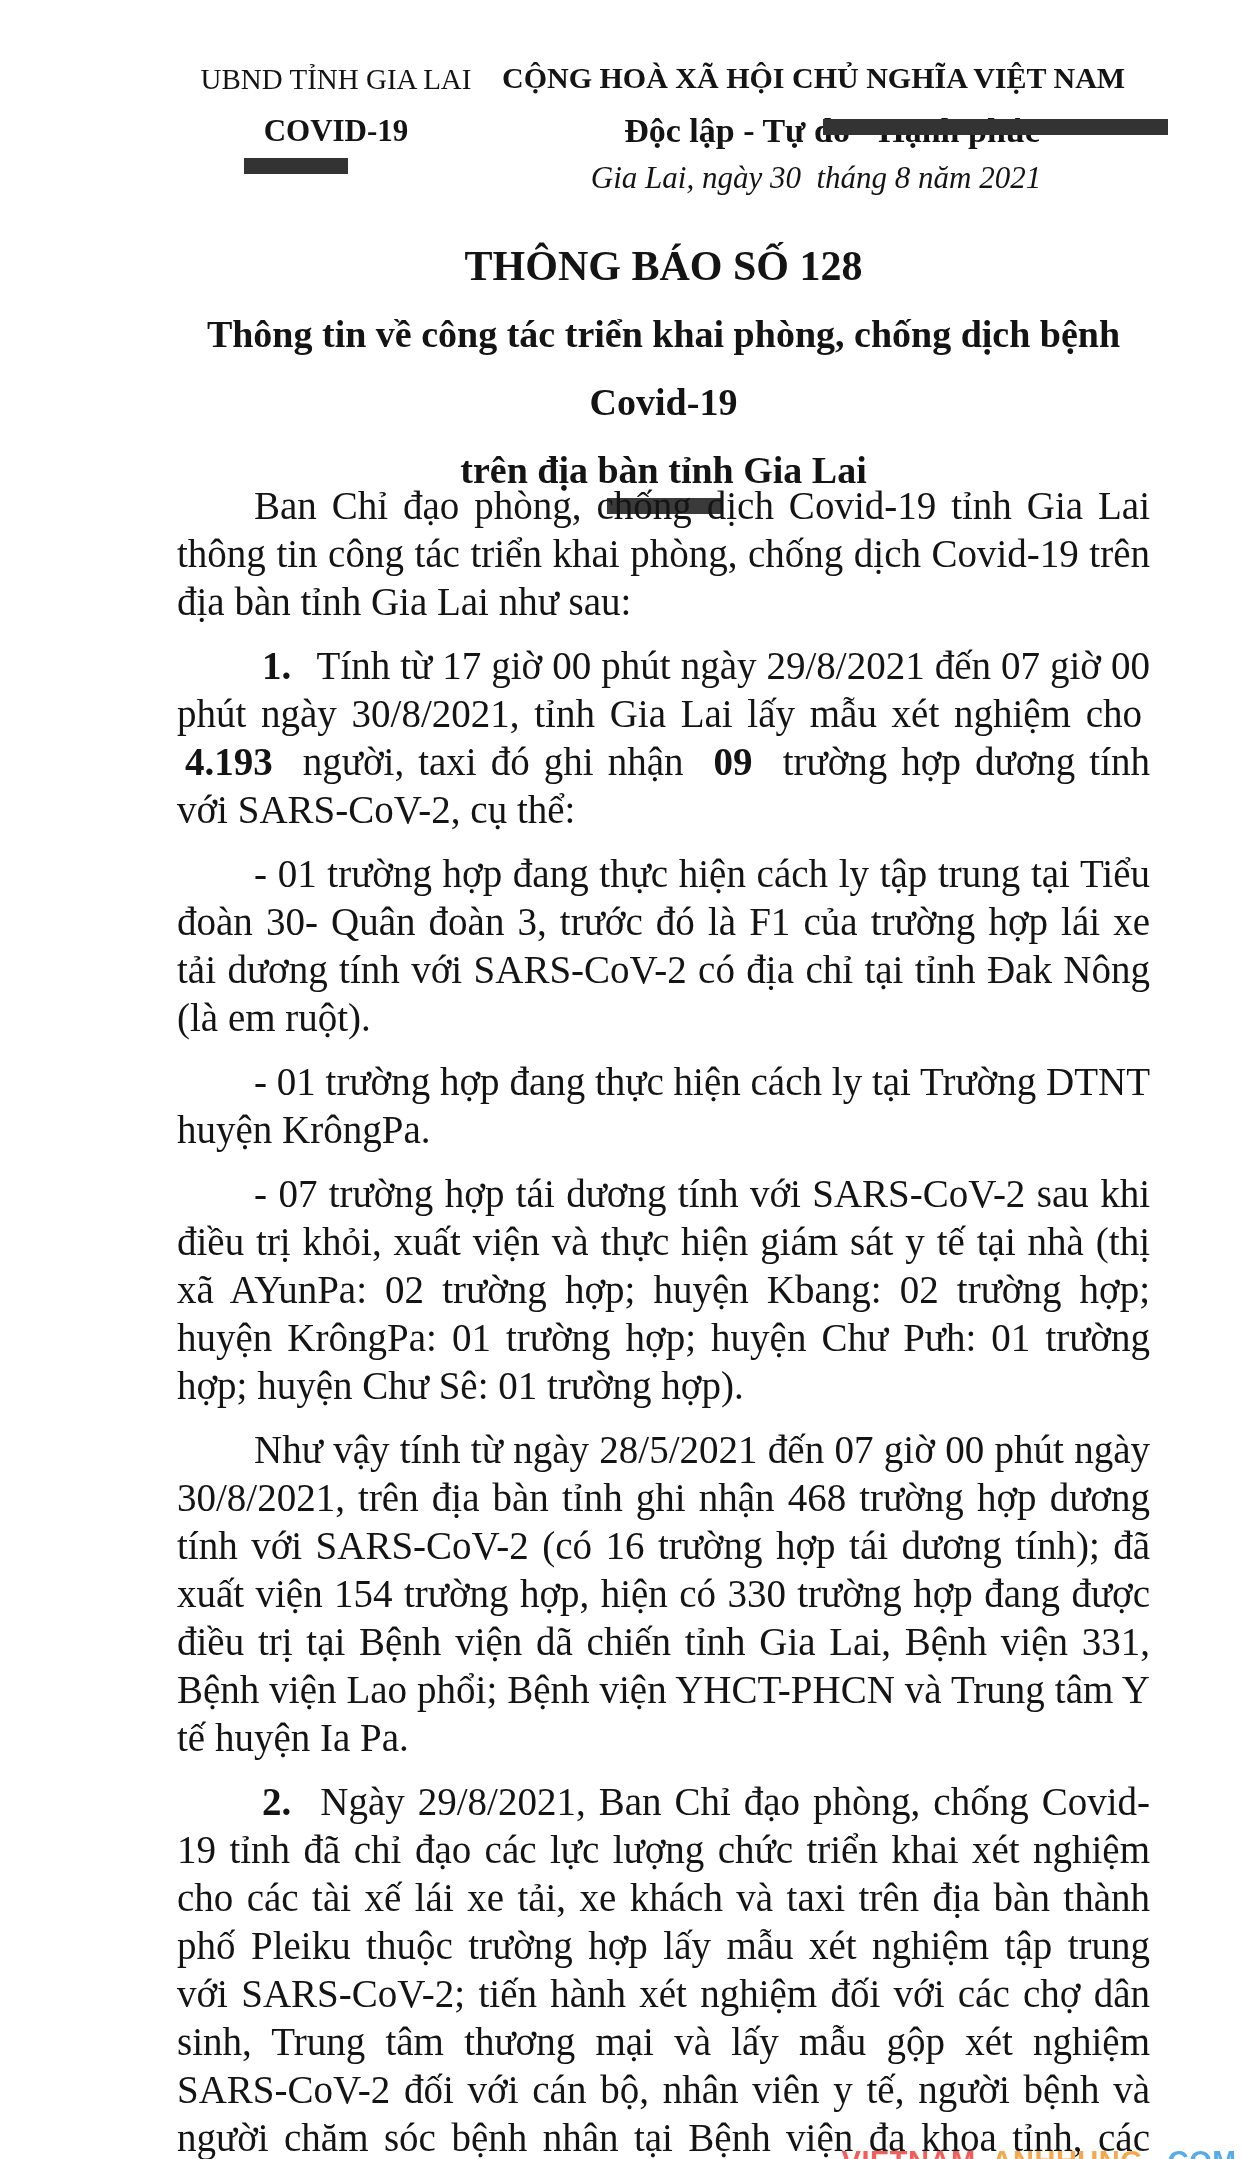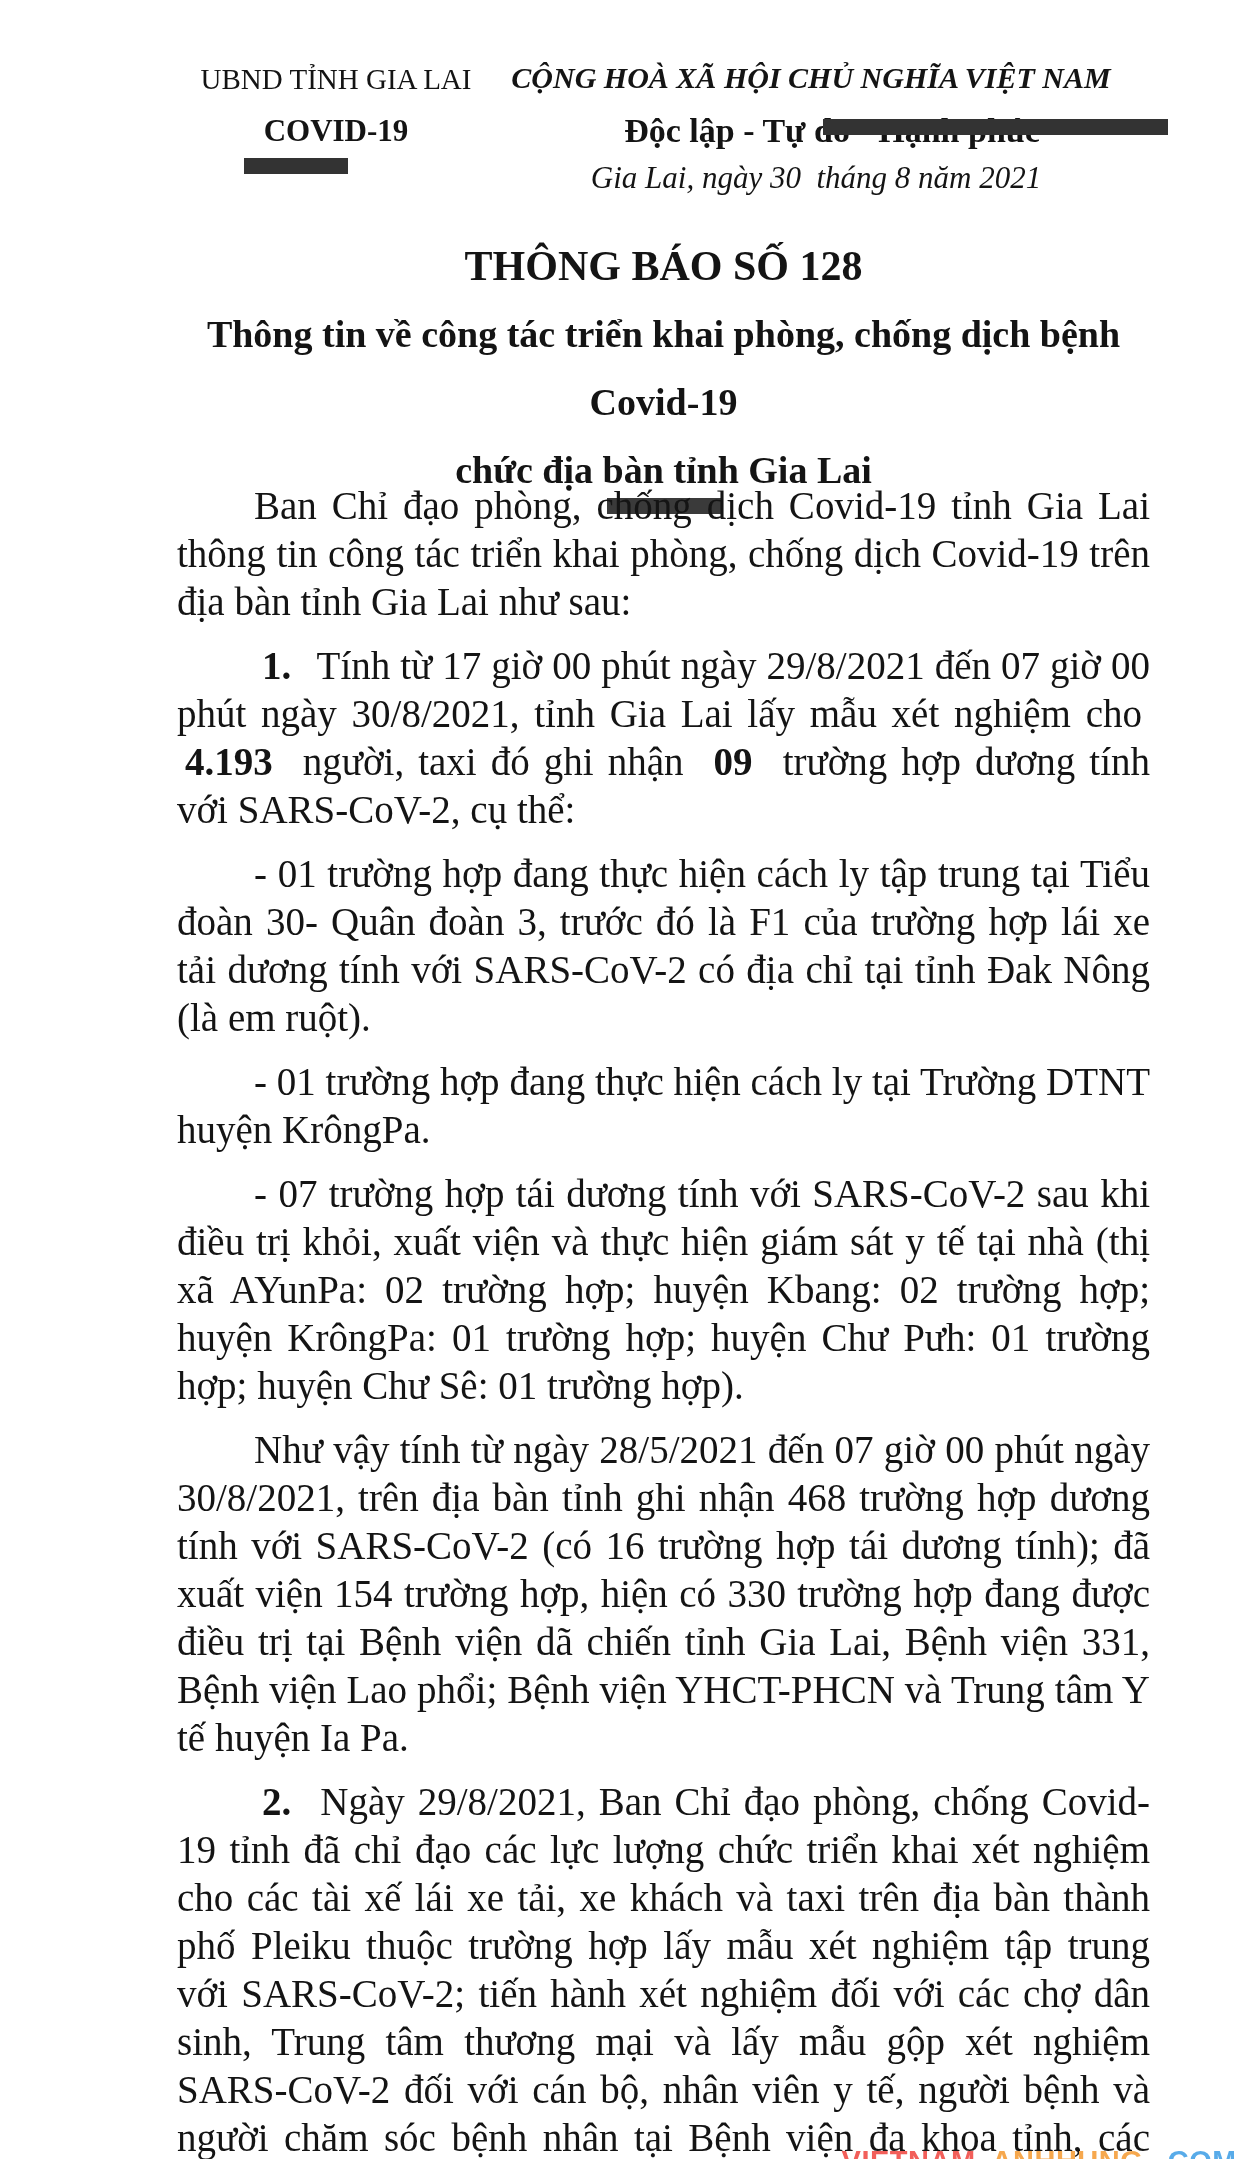--- a/index.html
+++ b/index.html
@@ -17,21 +17,21 @@
     position:absolute; top:30px; left:90px; width:460px;
     text-align:center; white-space:nowrap;
   }
   .org-line1 { font-size:29px; font-weight:normal; line-height:35px; }
   .org-line2, .org-line3 { font-size:31px; font-weight:bold; line-height:35px; }
 
   .motto-block {
     position:absolute; top:28px; left:470px; width:650px;
     text-align:center; white-space:nowrap;
   }
-  .motto-line1 { font-size:30px; font-weight:bold; line-height:36px;font-style:italic; }
+  .motto-line1 { font-size:30px; font-weight:bold; line-height:36px; }
   .motto-line2 { font-size:34px; font-weight:bold; line-height:38px; padding-left:50px; }
 
   .rule { position:absolute; background:#333333; height:3px; }
   .rule-org   { left:228px; top:142px; width:104px; }
   .rule-motto { left:807px; top:103px; width:345px; }
 
   .dateline {
     position:absolute; top:136px; left:450px; width:700px;
     text-align:center; font-style:italic; font-size:31px; white-space:pre;
   }
@@ -78,21 +78,21 @@
     <div class="motto-line2">Độc lập - Tự do - Hạnh phúc</div>
   </div>
   <div class="rule rule-motto"></div>
 
   <div class="dateline">Gia Lai, ngày 30  tháng 8 năm 2021</div>
 
   <div class="title-block">
     <div class="title-main">THÔNG BÁO SỐ 128</div>
     <div class="title-sub">Thông tin về công tác triển khai phòng, chống dịch bệnh</div>
     <div class="title-sub">Covid-19</div>
-    <div class="title-sub">chức địa bàn tỉnh Gia Lai</div>
+    <div class="title-sub">trên địa bàn tỉnh Gia Lai</div>
     <div class="rule-title"></div>
   </div>
 
   <div class="body-text">
     <p>Ban Chỉ đạo phòng, chống dịch Covid-19 tỉnh Gia Lai thông tin công tác triển khai phòng, chống dịch Covid-19 trên địa bàn tỉnh Gia Lai như sau:</p>
     <p><span class="b">1.</span><span> Tính từ 17 giờ 00 phút ngày 29/8/2021 đến 07 giờ 00 phút ngày 30/8/2021, tỉnh Gia Lai lấy mẫu xét nghiệm cho </span><span class="b">4.193</span><span> người, taxi đó ghi nhận </span><span class="b">09</span><span> trường hợp dương tính với SARS-CoV-2, cụ thể:</span></p>
     <p>- 01 trường hợp đang thực hiện cách ly tập trung tại Tiểu đoàn 30- Quân đoàn 3, trước đó là F1 của trường hợp lái xe tải dương tính với SARS-CoV-2 có địa chỉ tại tỉnh Đak Nông (là em ruột).</p>
     <p>- 01 trường hợp đang thực hiện cách ly tại Trường DTNT huyện KrôngPa.</p>
     <p>- 07 trường hợp tái dương tính với SARS-CoV-2 sau khi điều trị khỏi, xuất viện và thực hiện giám sát y tế tại nhà (thị xã AYunPa: 02 trường hợp; huyện Kbang: 02 trường hợp; huyện KrôngPa: 01 trường hợp; huyện Chư Pưh: 01 trường hợp; huyện Chư Sê: 01 trường hợp).</p>
     <p>Như vậy tính từ ngày 28/5/2021 đến 07 giờ 00 phút ngày 30/8/2021, trên địa bàn tỉnh ghi nhận 468 trường hợp dương tính với SARS-CoV-2 (có 16 trường hợp tái dương tính); đã xuất viện 154 trường hợp, hiện có 330 trường hợp đang được điều trị tại Bệnh viện dã chiến tỉnh Gia Lai, Bệnh viện 331, Bệnh viện Lao phổi; Bệnh viện YHCT-PHCN và Trung tâm Y tế huyện Ia Pa.</p>

